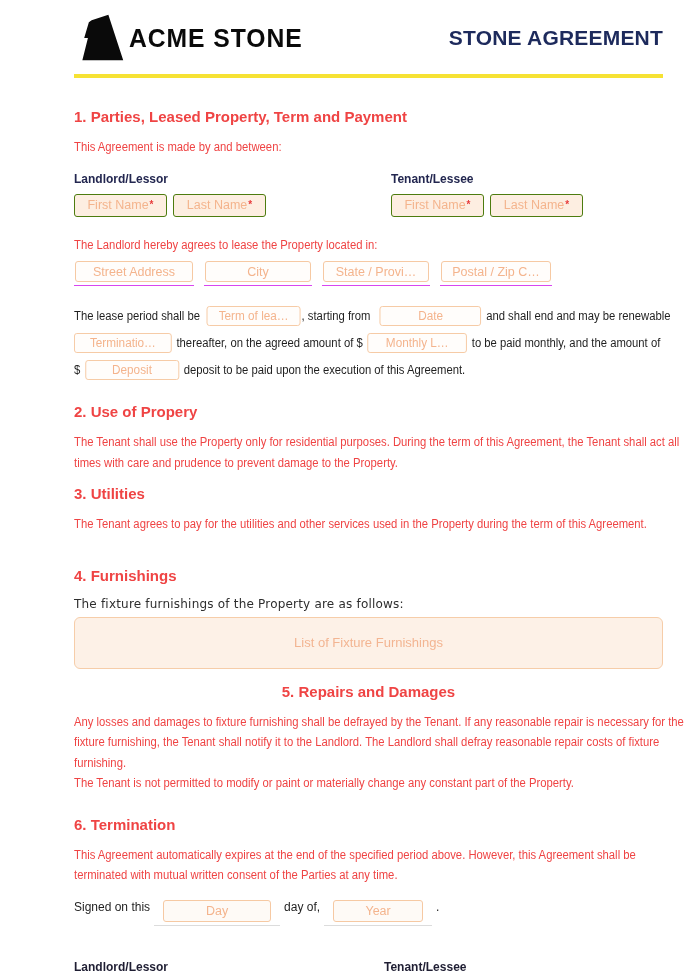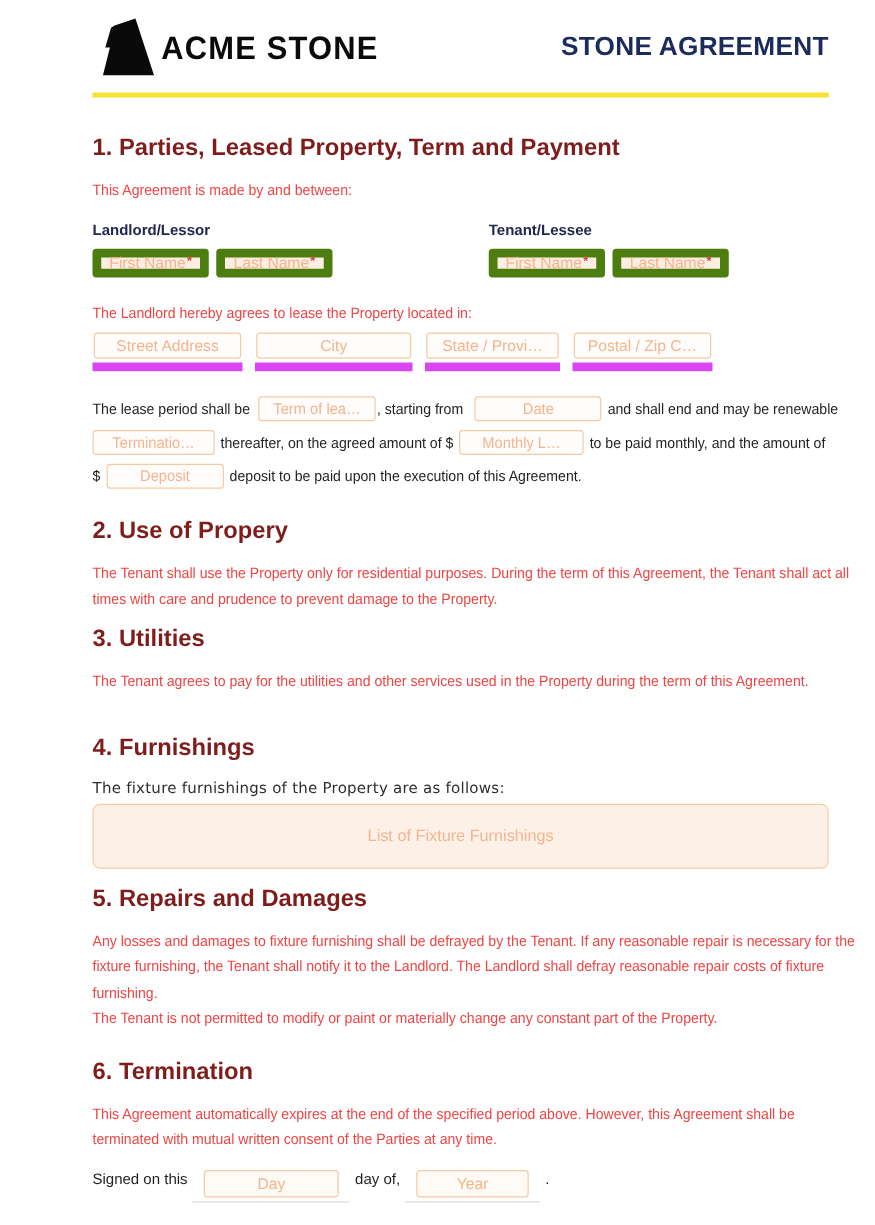--- a/index.html
+++ b/index.html
@@ -11,47 +11,47 @@
   .inner { padding:0 37px; }
 
   
   .header { display:flex; justify-content:space-between; align-items:center; padding:12px 37px 0 37px; height:64px; }
   .logo { display:flex; align-items:center; }
   .logo-text { font-size:26px; font-weight:bold; color:#0a0a0a; letter-spacing:1px; margin-left:3px; transform:scaleX(.95); transform-origin:0 50%; }
   .doc-title { font-size:21px; font-weight:bold; color:#1d2a5c; letter-spacing:.2px; }
   .divider { height:4px; background:#f6e233; margin:10px 37px 0 37px; }
 
   
-  .h-sec { font-size:19px; font-weight:bold; color:#7f1d1d; }
+  .h-sec { font-size:15px; font-weight:bold; color:#ef4444; }
   .para { font-size:12px; line-height:20.5px; color:#ef4444; }
   .para .ln { white-space:nowrap; transform:scaleX(.94); transform-origin:0 50%; }
 
   
   .f-fill {
     display:inline-flex; align-items:center; justify-content:center;
-    background:#fdeee1; border:7px solid #4d7c0f; border-radius:3px;
+    background:#fdeee1; border:1px solid #4d7c0f; border-radius:3px;
     color:#f4b48d; font-size:12.5px; height:23px;
   }
   .f-fill .req, .f-line .req { color:#e73b3b; font-size:10px; vertical-align:top; line-height:10px; margin-left:1px; font-weight:bold; }
   
   .f-line {
     display:inline-flex; align-items:center; justify-content:center;
     background:#fffdfb; border:1px solid #f6c9a3; border-radius:3px;
     color:#f4b48d; font-size:12.5px; height:21px;
   }
 
   
   .parties { display:flex; margin-top:14px; }
   .party-col-l { width:317px; }
   .party-label { font-size:12px; font-weight:bold; color:#232750; }
   .name-row { display:flex; gap:6px; margin-top:8px; }
   .name-row .f-fill { width:93px; }
 
   .addr-row { display:flex; gap:10px; margin-top:6px; }
-  .ul-wrap { display:inline-block; border-bottom:7px solid #d946ef; padding:0 1px 3px 1px; }
+  .ul-wrap { display:inline-block; border-bottom:1px solid #d946ef; padding:0 1px 3px 1px; }
   .ul-wrap2 { display:inline-block; border-bottom:1.5px solid #dcdcdc; padding:0 9px 3px 9px; }
 
   
   .lease { margin-top:16px; font-size:12px; color:#1f1f1f; transform:scaleX(.94); transform-origin:0 0; width:664px; }
   .lease .lline { display:flex; align-items:center; height:27px; white-space:nowrap; }
   .lease .ibox { margin:0 5px; flex:none; }
   .lease .ibox.first { margin-left:7px; }
   .lease .t { flex:none; }
   .lease .t.gap { margin-right:5px; }
 
@@ -130,21 +130,21 @@
             </div>
         </div>
       </div>
     </div>
 
     <div class="para" style="margin-top:18px;">
         <div class="ln">The Landlord hereby agrees to lease the Property located in:</div>
       </div>
     <div class="addr-row">
       <span class="ul-wrap"><span class="f-line" style="width:118px;">Street Address</span></span>
-      <span class="ul-wrap"><span class="f-line" style="width:124px;">City</span></span>
+      <span class="ul-wrap"><span class="f-line" style="width:106px;">City</span></span>
       <span class="ul-wrap"><span class="f-line" style="width:106px;">State / Provi…</span></span>
       <span class="ul-wrap"><span class="f-line" style="width:110px;">Postal / Zip C…</span></span>
     </div>
 
     <div class="lease">
       <div class="lline">
         <span class="t">The lease period shall be</span>
           <span class="f-line ibox first" style="width:100px;height:20px;">Term of lea…</span>
           <span class="t gap" style="margin-left:-4px;">, starting from</span>
           <span class="f-line ibox" style="width:108px;height:20px;">Date</span>
@@ -171,21 +171,21 @@
 
     <div class="h-sec" style="margin-top:12px;">3. Utilities</div>
     <div class="para mt-par">
       <div class="ln">The Tenant agrees to pay for the utilities and other services used in the Property during the term of this Agreement.</div>
     </div>
 
     <div class="h-sec" style="margin-top:32px;">4. Furnishings</div>
     <div class="furn-label">The fixture furnishings of the Property are as follows:</div>
     <div class="furn-box">List of Fixture Furnishings</div>
 
-    <div class="h-sec" style="margin-top:14px;">5. Repairs and Damages</div>
+    <div class="h-sec" style="margin-top:14px;text-align:center;">5. Repairs and Damages</div>
     <div class="para mt-par">
       <div class="ln">Any losses and damages to fixture furnishing shall be defrayed by the Tenant. If any reasonable repair is necessary for the</div>
       <div class="ln">fixture furnishing, the Tenant shall notify it to the Landlord. The Landlord shall defray reasonable repair costs of fixture</div>
       <div class="ln">furnishing.</div>
       <div class="ln">The Tenant is not permitted to modify or paint or materially change any constant part of the Property.</div>
     </div>
 
     <div class="h-sec" style="margin-top:22px;">6. Termination</div>
     <div class="para mt-par">
       <div class="ln">This Agreement automatically expires at the end of the specified period above. However, this Agreement shall be</div>

